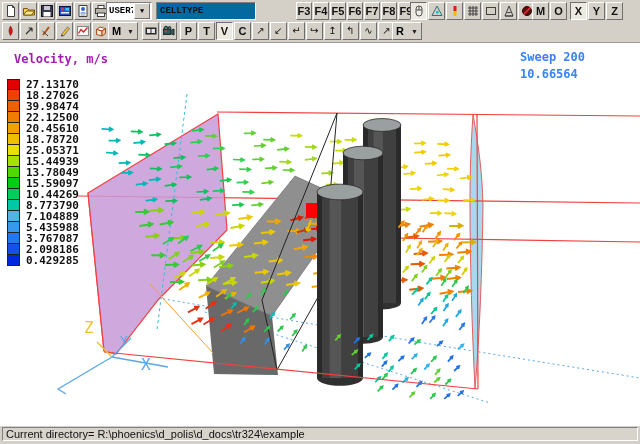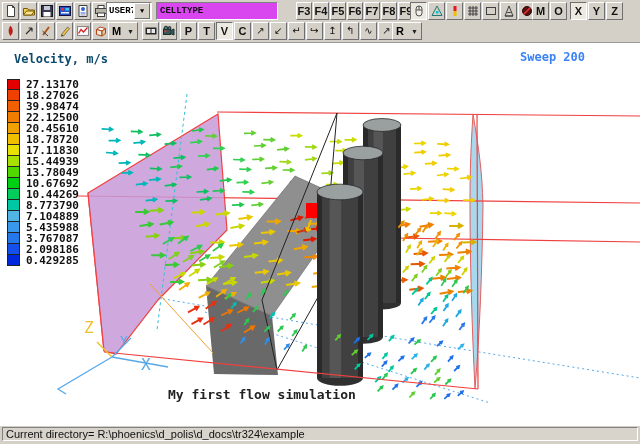--- a/index.html
+++ b/index.html
@@ -21,30 +21,30 @@
         display:flex;align-items:center;justify-content:space-between;
         font:bold 11px "Liberation Sans",sans-serif;padding:0 3px;}
   .split .dd{font-size:7px;color:#222;}
   .combo{position:absolute;height:18px;box-sizing:border-box;background:#fff;
         border:1px solid;border-color:#808080 #ffffff #ffffff #808080;
         font:bold 9px "Liberation Mono",monospace;display:flex;align-items:center;}
   .combo .val{flex:1;padding-left:2px;overflow:hidden;white-space:nowrap;}
   .combo .arrowbox{width:14px;height:14px;margin:1px;background:#d4d0c8;
         border:1px solid;border-color:#ffffff #6f6f6f #6f6f6f #ffffff;
         display:flex;align-items:center;justify-content:center;font-size:7px;}
-  .tfield{position:absolute;height:18px;box-sizing:border-box;background:#d946ef;
+  .tfield{position:absolute;height:18px;box-sizing:border-box;background:#0369a1;
         border:1px solid;border-color:#808080 #ffffff #ffffff #808080;
-        font:bold 9px "Liberation Mono",monospace;color:#111;padding:0 0 0 3px;margin:0;width:122px;}
+        font:bold 9px "Liberation Mono",monospace;color:#111;padding:0 0 0 3px;margin:0;width:100px;}
   
   #viewport{position:absolute;left:0;top:42px;width:640px;height:384px;background:#ffffff;
             border-top:1px solid #9a9a9a;box-sizing:border-box;}
   #scene-svg{position:absolute;left:0;top:0;}
   
   #legend{position:absolute;left:7px;top:9px;}
-  #legend-title{position:absolute;left:7px;top:0px;font:bold 12px "DejaVu Sans Mono",monospace;color:#0c4a6e;white-space:nowrap;}
+  #legend-title{position:absolute;left:7px;top:0px;font:bold 12px "DejaVu Sans Mono",monospace;color:#a21caf;white-space:nowrap;}
   #legend-rows{position:absolute;left:0;top:27px;}
   .leg-row{display:flex;align-items:center;height:11px;}
   .leg-swatch{width:13px;height:11px;box-sizing:border-box;border:1px solid #222;border-top:none;}
   .leg-row:first-child .leg-swatch{border-top:1px solid #222;}
   .leg-val{font:bold 11px "DejaVu Sans Mono",monospace;color:#111;margin-left:6px;letter-spacing:0px;white-space:nowrap;}
   
   #readout{position:absolute;left:520px;top:6px;font:bold 12px "DejaVu Sans Mono",monospace;color:#3b82f6;line-height:17px;white-space:nowrap;}
   
   #scene-title{position:absolute;left:168px;top:344px;font:bold 13px "DejaVu Sans Mono",monospace;color:#222;white-space:nowrap;}
   
@@ -672,33 +672,33 @@
           <div class="leg-row">
             <span class="leg-swatch" style="background: rgb(240, 160, 0);"></span>
             <span class="leg-val">20.45610</span>
           </div>
           <div class="leg-row">
             <span class="leg-swatch" style="background: rgb(240, 192, 0);"></span>
             <span class="leg-val">18.78720</span>
           </div>
           <div class="leg-row">
             <span class="leg-swatch" style="background: rgb(232, 224, 0);"></span>
-            <span class="leg-val">17.11830</span>
+            <span class="leg-val">25.05371</span>
           </div>
           <div class="leg-row">
             <span class="leg-swatch" style="background: rgb(168, 224, 0);"></span>
             <span class="leg-val">15.44939</span>
           </div>
           <div class="leg-row">
             <span class="leg-swatch" style="background: rgb(80, 216, 0);"></span>
             <span class="leg-val">13.78049</span>
           </div>
           <div class="leg-row">
             <span class="leg-swatch" style="background: rgb(0, 208, 20);"></span>
-            <span class="leg-val">10.67692</span>
+            <span class="leg-val">15.59097</span>
           </div>
           <div class="leg-row">
             <span class="leg-swatch" style="background: rgb(0, 204, 92);"></span>
             <span class="leg-val">10.44269</span>
           </div>
           <div class="leg-row">
             <span class="leg-swatch" style="background: rgb(0, 200, 164);"></span>
             <span class="leg-val">8.773790</span>
           </div>
           <div class="leg-row">
@@ -719,22 +719,22 @@
           </div>
           <div class="leg-row">
             <span class="leg-swatch" style="background: rgb(0, 40, 220);"></span>
             <span class="leg-val">0.429285</span>
           </div>
         </div>
     </div>
 
     <div id="readout">
       <div>Sweep 200</div>
+      <div>10.66564</div>
     </div>
 
-    <div id="scene-title">My first flow simulation</div>
   </div>
 
   <div id="statusbar">
     <div id="status-field">Current directory= R:\phoenics\d_polis\d_docs\tr324\example</div>
   </div>
 
 </div>
 
 </body></html>

